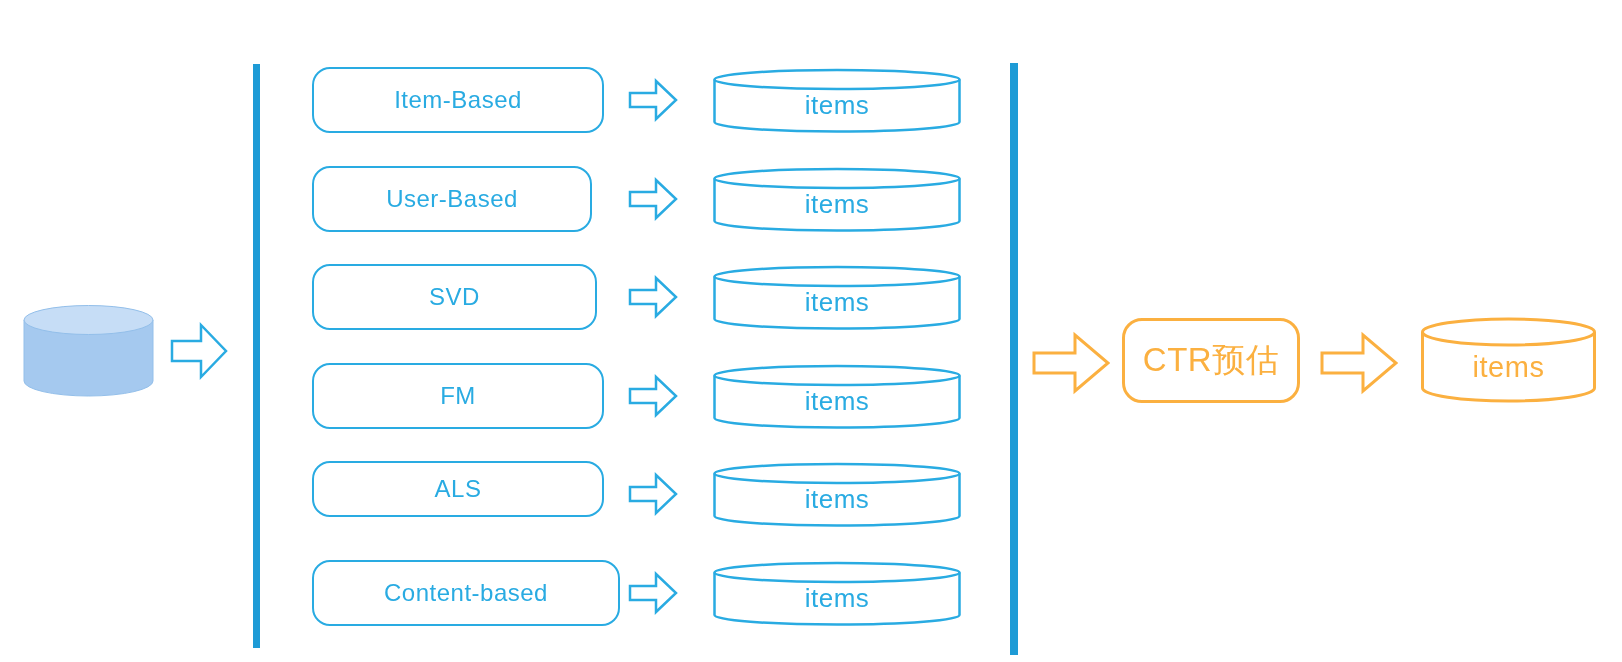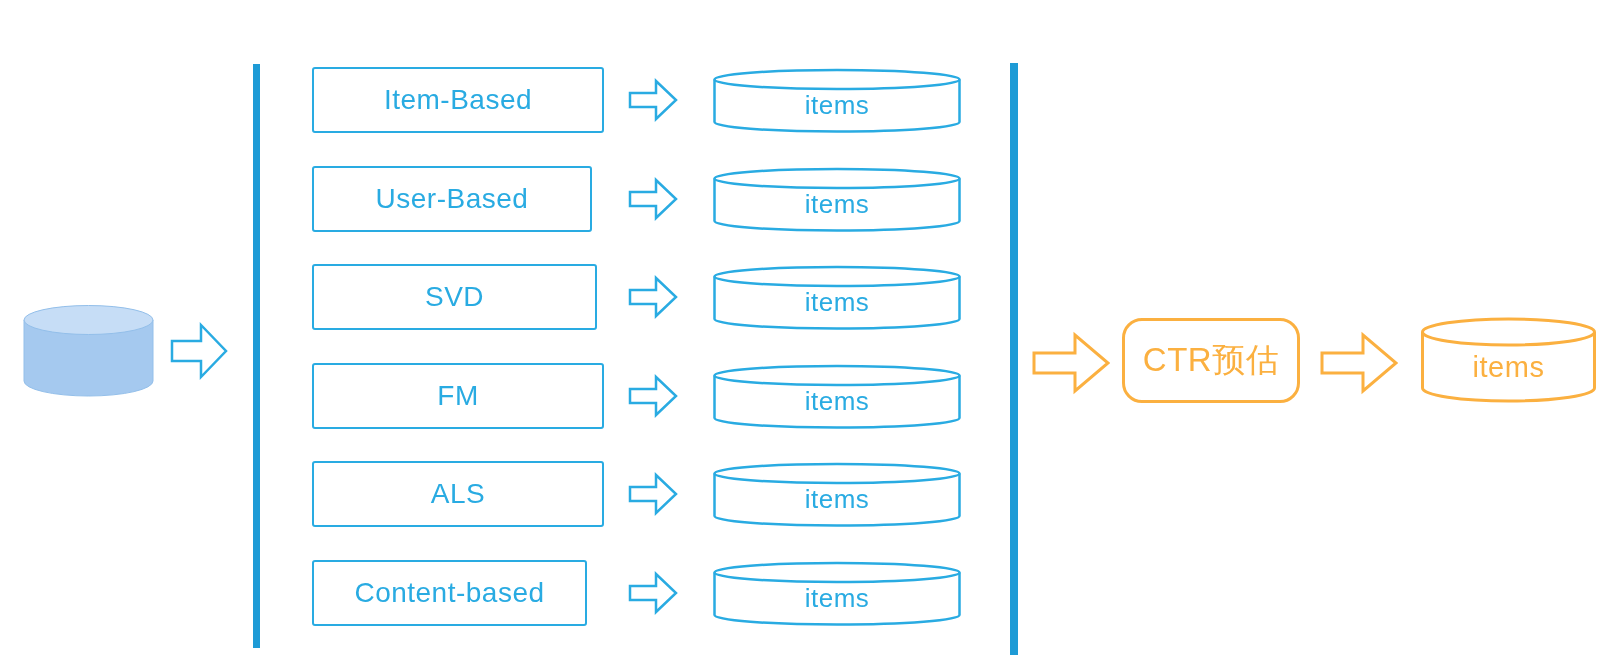--- a/index.html
+++ b/index.html
@@ -21,27 +21,27 @@
   .vbar {
     position: absolute;
     background: var(--blue-bar);
   }
 
   
   .proc-box {
     position: absolute;
     box-sizing: border-box;
     border: 2.5px solid var(--blue);
-    border-radius: 3px;
+    border-radius: 18px;
     background: #ffffff;
     display: flex;
     align-items: center;
     justify-content: center;
     color: var(--blue);
-    font-size: 28px;
+    font-size: 24px;
     letter-spacing: 0.5px;
   }
   .proc-box.orange {
     border: 3px solid var(--orange);
     border-radius: 20px;
     color: var(--orange);
     font-size: 33px;
   }
 
   
@@ -161,37 +161,37 @@
       <div class="cyl" style="left: 712px; width: 250px; height: 66px; top: 364px;">
         <svg width="250" height="66" viewBox="0 0 250 66">
           <path class="cyl-stroke" d="M2.5,11.5 L2.5,54 A122.5,9.5 0 0 0 247.5,54 L247.5,11.5"></path>
           <ellipse class="cyl-stroke" cx="125" cy="11.5" rx="122.5" ry="9.5"></ellipse>
         </svg>
         <div class="cyl-label">items</div>
       </div>
     </div>
 
     <div class="row">
-      <div class="proc-box" style="left: 312px; width: 292px; height: 66px; top: 461px; position: absolute;">
+      <div class="proc-box" style="left: 312px; width: 292px; height: 56px; top: 461px; position: absolute;">
         <span>ALS</span>
       </div>
       <svg class="abs" style="left: 628px; top: 471px; position: absolute;" width="50" height="46" viewBox="0 0 50 46">
         <polygon class="arrow-shape" points="2,16 28,16 28,4 48,23 28,42 28,30 2,30"></polygon>
       </svg>
       <div class="cyl" style="left: 712px; width: 250px; height: 66px; top: 462px;">
         <svg width="250" height="66" viewBox="0 0 250 66">
           <path class="cyl-stroke" d="M2.5,11.5 L2.5,54 A122.5,9.5 0 0 0 247.5,54 L247.5,11.5"></path>
           <ellipse class="cyl-stroke" cx="125" cy="11.5" rx="122.5" ry="9.5"></ellipse>
         </svg>
         <div class="cyl-label">items</div>
       </div>
     </div>
 
     <div class="row">
-      <div class="proc-box" style="left: 312px; width: 275px; height: 66px; top: 560px; position: absolute;">
+      <div class="proc-box" style="left: 312px; width: 308px; height: 66px; top: 560px; position: absolute;">
         <span>Content-based</span>
       </div>
       <svg class="abs" style="left: 628px; top: 570px; position: absolute;" width="50" height="46" viewBox="0 0 50 46">
         <polygon class="arrow-shape" points="2,16 28,16 28,4 48,23 28,42 28,30 2,30"></polygon>
       </svg>
       <div class="cyl" style="left: 712px; width: 250px; height: 66px; top: 561px;">
         <svg width="250" height="66" viewBox="0 0 250 66">
           <path class="cyl-stroke" d="M2.5,11.5 L2.5,54 A122.5,9.5 0 0 0 247.5,54 L247.5,11.5"></path>
           <ellipse class="cyl-stroke" cx="125" cy="11.5" rx="122.5" ry="9.5"></ellipse>
         </svg>

